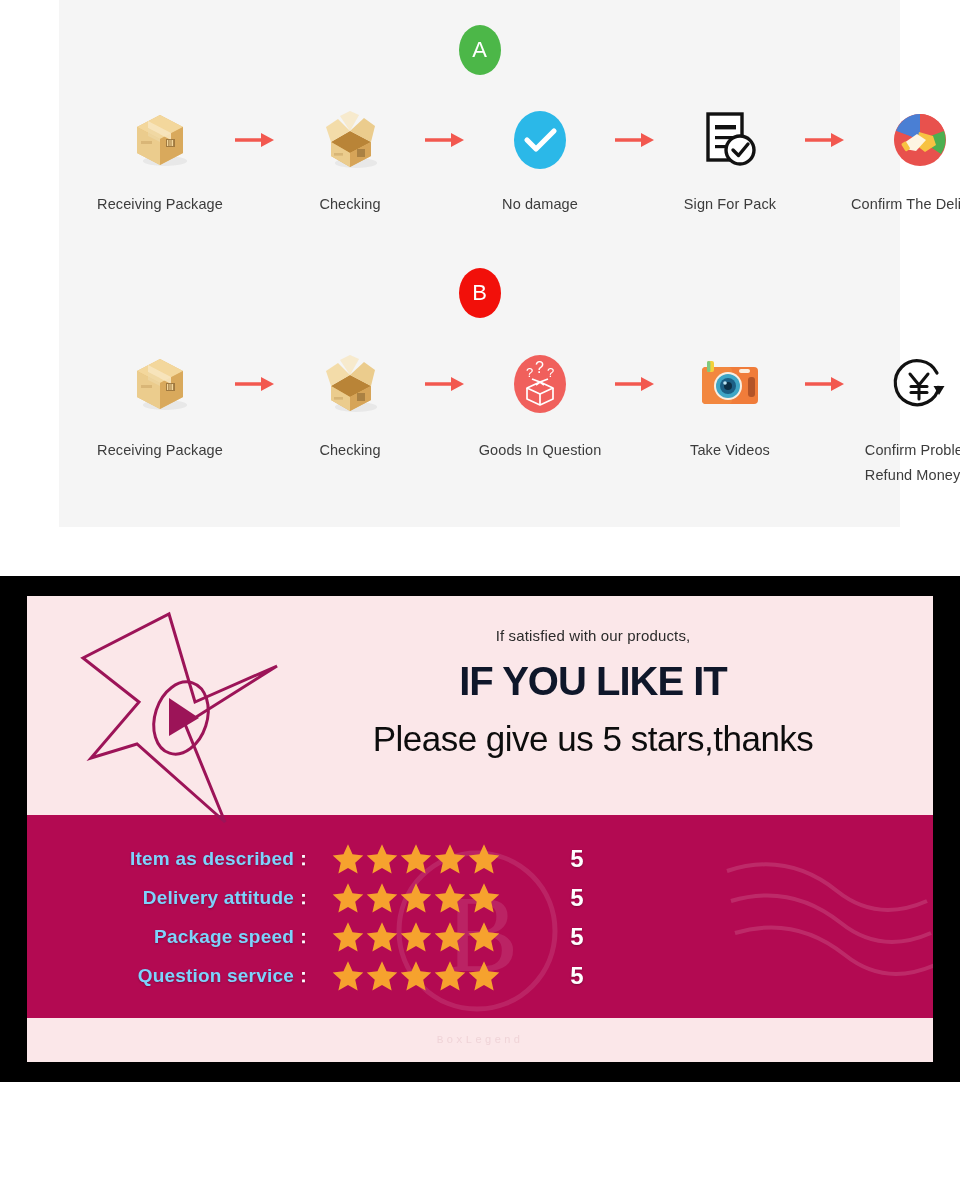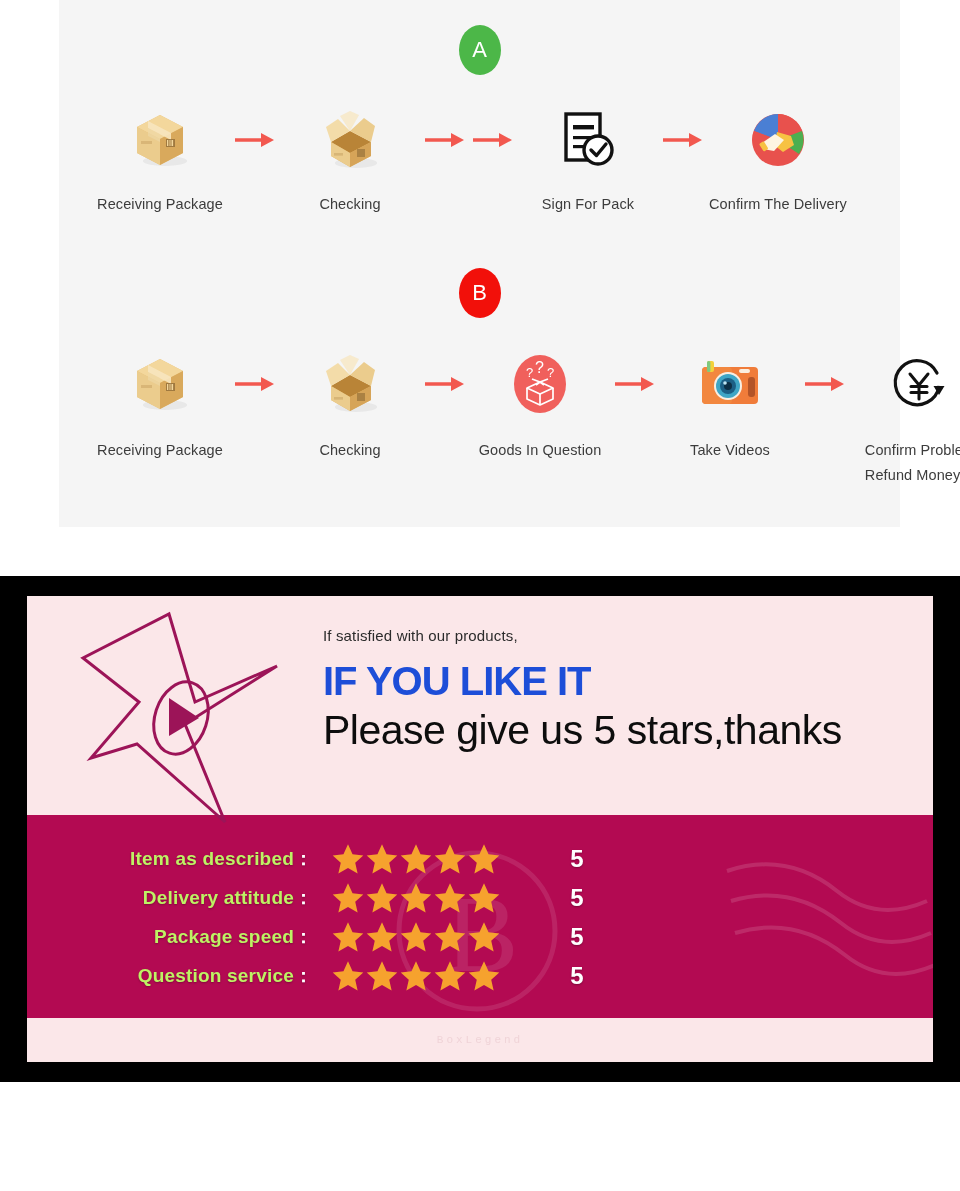--- a/index.html
+++ b/index.html
@@ -76,34 +76,34 @@
   
   #headline-strip{
     position:absolute;left:0;top:0;width:906px;height:219px;
     background:#FBE7E9;
   }
   #star-outline{
     position:absolute;left:50px;top:10px;width:250px;height:230px;
     pointer-events:none;
   }
   #headline-text{
-    position:absolute;left:296px;top:26px;width:560px;
+    position:absolute;left:286px;top:26px;width:560px;text-align:center;
   }
   .sub-line{
     font-size:15px;color:#2b2b2b;line-height:1.85;letter-spacing:.15px;
   }
   #big-line-1{
     margin-top:10px;
-    font-size:40px;font-weight:bold;color:#1d4ed8;
+    font-size:40px;font-weight:bold;color:#0f172a;
     letter-spacing:-1px;line-height:1.08;
     font-family:"Liberation Sans", sans-serif;
   }
   #big-line-2{
-    font-size:41px;color:#0d0d0d;letter-spacing:-.5px;
-    line-height:1.25;margin-top:2px;
+    font-size:35px;color:#0d0d0d;letter-spacing:-.5px;
+    line-height:1.25;margin-top:14px;
     font-family:"Liberation Sans", sans-serif;
   }
 
   
   #watermark-orn{
     position:absolute;left:300px;top:240px;width:300px;height:190px;
     opacity:.10;pointer-events:none;
   }
   #watermark-wing{
     position:absolute;left:690px;top:245px;width:230px;height:180px;
@@ -112,21 +112,21 @@
 
   
   #rating-block{
     position:absolute;left:30px;top:243px;width:540px;
   }
   .rating-row{
     display:flex;align-items:center;justify-content:flex-end;
     height:39px;
   }
   .rating-label{
-    font-size:19px;font-weight:bold;color:#bef264;
+    font-size:19px;font-weight:bold;color:#7dd3fc;
     text-shadow:0 1px 2px rgba(0,0,0,.28);
     white-space:nowrap;letter-spacing:.2px;
   }
   .rating-colon{
     font-size:19px;font-weight:bold;color:#ffffff;margin-right:18px;
     text-shadow:0 1px 2px rgba(0,0,0,.28);
   }
   .stars{
     display:flex;flex-direction:row;align-items:center;width:212px;
   }
@@ -202,20 +202,29 @@
       </div>
       <div class="step-label">Checking</div>
     </div>
 
     <div class="arrow">
       <svg width="40" height="18" viewBox="0 0 40 18">
         <path d="M0 7.2 H26 V2 L39 9 L26 16 V10.8 H0 Z" fill="#F2584F"></path>
       </svg>
     </div>
 
+    <div class="step">
+      <div class="step-icon">
+        <svg width="60" height="60" viewBox="0 0 60 60">
+          <ellipse cx="30" cy="30" rx="26" ry="29" fill="#2BB8E8"></ellipse>
+          <path d="M17 30 L26 39 L44 21" stroke="#ffffff" stroke-width="5.2" fill="none" stroke-linecap="round" stroke-linejoin="round"></path>
+        </svg>
+      </div>
+      <div class="step-label">No damage</div>
+    </div>
 
     <div class="arrow">
       <svg width="40" height="18" viewBox="0 0 40 18">
         <path d="M0 7.2 H26 V2 L39 9 L26 16 V10.8 H0 Z" fill="#F2584F"></path>
       </svg>
     </div>
 
     <div class="step">
       <div class="step-icon">
         <svg width="58" height="60" viewBox="0 0 58 60">

